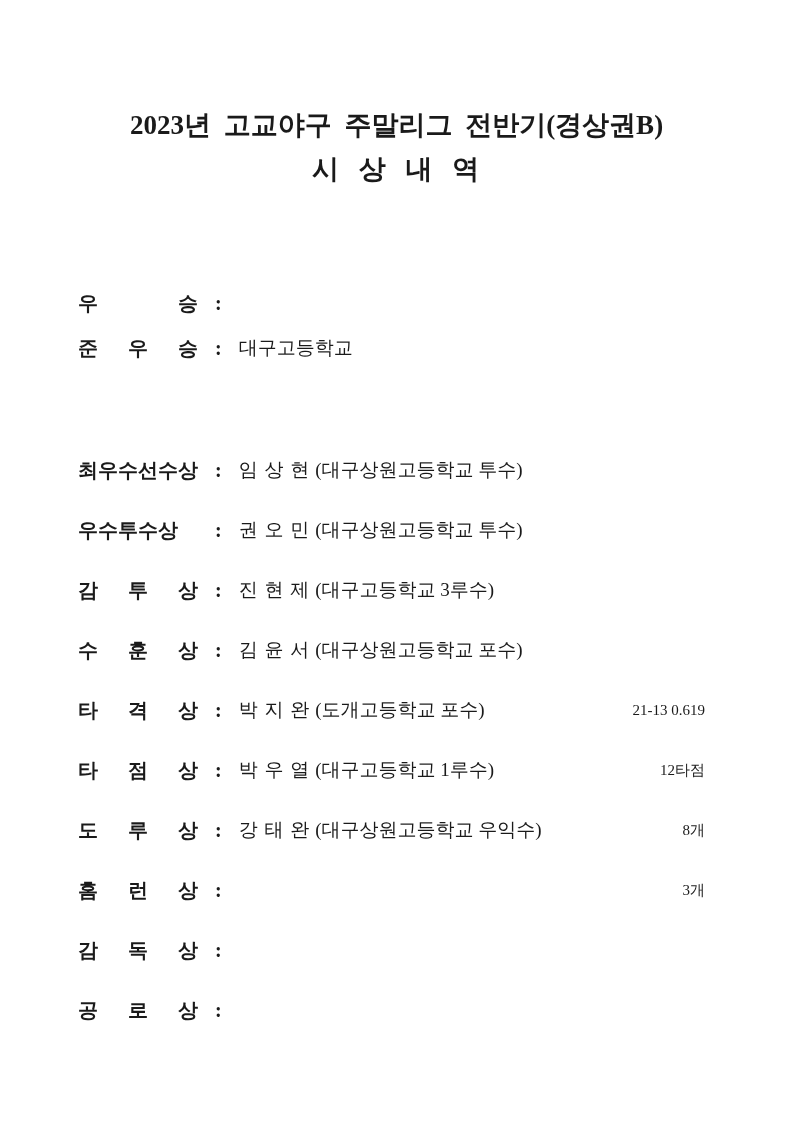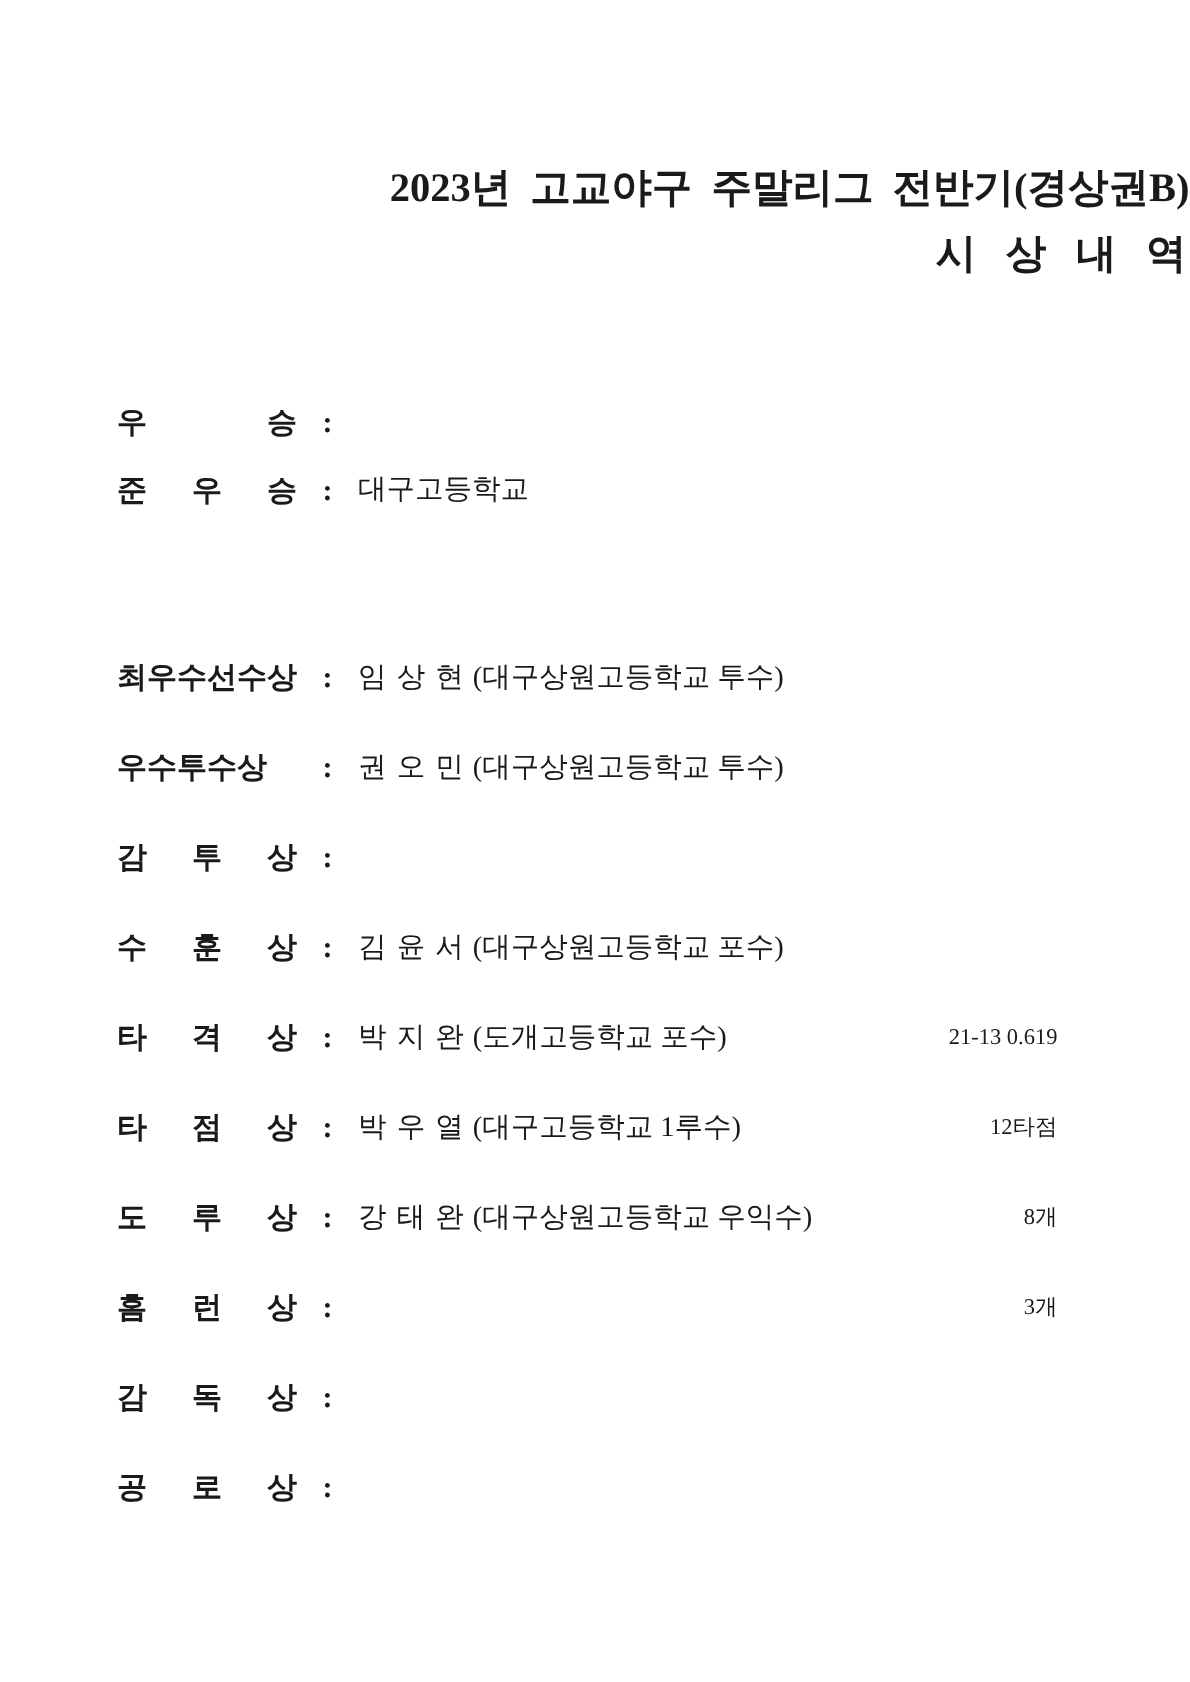--- a/index.html
+++ b/index.html
@@ -11,47 +11,47 @@
     width: 793px;
     height: 1121px;
     background: #ffffff;
     color: #1a1a1a;
     font-family: "Liberation Serif", "DejaVu Serif", serif;
     overflow: hidden;
     box-sizing: border-box;
   }
   .title-block {
     padding-top: 103px;
-    text-align: right;
+    text-align: center;
     font-weight: bold;
     font-size: 27px;
     line-height: 44px;
   }
   .title-line-1 { word-spacing: 6px; }
   .title-line-2 { word-spacing: 9px; letter-spacing: 2px; }
 
   .content {
     margin-left: 78px;
     margin-right: 88px;
   }
   .winners-section {
     margin-top: 79px;
   }
   .winner-row {
     height: 45px;
     display: flex;
-    align-items: flex-start;
+    align-items: flex-end;
   }
   .awards-section {
     margin-top: 62px;
   }
   .award-row {
     height: 60px;
     display: flex;
-    align-items: center;
+    align-items: flex-end;
   }
   .row-label {
     display: inline-block;
     width: 120px;
     flex: 0 0 120px;
     font-weight: bold;
     font-size: 20px;
     line-height: 24px;
     text-align: justify;
     text-align-last: justify;
@@ -119,20 +119,21 @@
       <div class="award-row">
         <span class="row-label">우수투수상</span>
         <span class="colon">:</span>
         <span class="row-value"><span class="awardee-name">권 오 민</span><span>(대구상원고등학교 투수)</span></span>
         <span class="row-stat"></span>
       </div>
 
       <div class="award-row">
         <span class="row-label">감 투 상</span>
         <span class="colon">:</span>
+        <span class="row-value"><span class="awardee-name">진 현 제</span><span>(대구고등학교 3루수)</span></span>
         <span class="row-stat"></span>
       </div>
 
       <div class="award-row">
         <span class="row-label">수 훈 상</span>
         <span class="colon">:</span>
         <span class="row-value"><span class="awardee-name">김 윤 서</span><span>(대구상원고등학교 포수)</span></span>
         <span class="row-stat"></span>
       </div>
 

